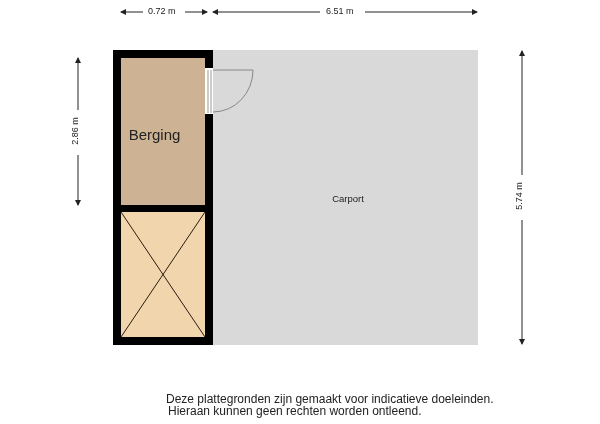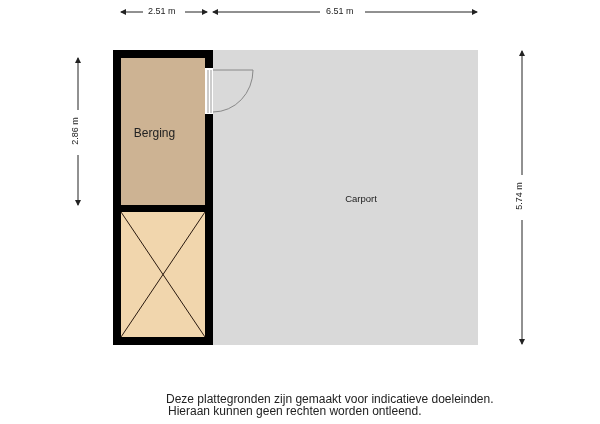--- a/index.html
+++ b/index.html
@@ -35,22 +35,22 @@
   <line x1="143" y1="12" x2="121" y2="12" stroke="#222" stroke-width="1" marker-end="url(#ah)"></line>
   <line x1="185" y1="12" x2="207" y2="12" stroke="#222" stroke-width="1" marker-end="url(#ah)"></line>
   <line x1="320" y1="12" x2="213" y2="12" stroke="#222" stroke-width="1" marker-end="url(#ah)"></line>
   <line x1="365" y1="12" x2="477" y2="12" stroke="#222" stroke-width="1" marker-end="url(#ah)"></line>
   <line x1="78" y1="110" x2="78" y2="58" stroke="#222" stroke-width="1" marker-end="url(#ah)"></line>
   <line x1="78" y1="155" x2="78" y2="205" stroke="#222" stroke-width="1" marker-end="url(#ah)"></line>
   <line x1="522" y1="175" x2="522" y2="51" stroke="#222" stroke-width="1" marker-end="url(#ah)"></line>
   <line x1="522" y1="220" x2="522" y2="344" stroke="#222" stroke-width="1" marker-end="url(#ah)"></line>
 </svg>
 
-<div class="abs lbl" style="left:145px;top:6px">2.51 m</div>
+<div class="abs lbl" style="left:145px;top:6px">0.72 m</div>
 <div class="abs lbl" style="left:323px;top:6px">6.51 m</div>
 <div class="abs lbl" style="left:58px;top:126px;transform:rotate(-90deg);transform-origin:center">2.86 m</div>
 <div class="abs lbl" style="left:502px;top:191px;transform:rotate(-90deg);transform-origin:center">5.74 m</div>
 
-<div class="abs" style="left:121px;top:126px;width:67px;text-align:center;font-size:12px;color:#222">Berging</div>
-<div class="abs" style="left:212px;top:193px;width:298px;text-align:center;font-size:9.5px;color:#222">Carport</div>
+<div class="abs" style="left:121px;top:126px;width:67px;text-align:center;font-size:15px;color:#222">Berging</div>
+<div class="abs" style="left:199px;top:193px;width:298px;text-align:center;font-size:9.5px;color:#222">Carport</div>
 
 <div class="abs note" style="left:166px;top:393px">Deze plattegronden zijn gemaakt voor indicatieve doeleinden.</div>
 <div class="abs note" style="left:168px;top:405px">Hieraan kunnen geen rechten worden ontleend.</div>
 
 </body></html>

